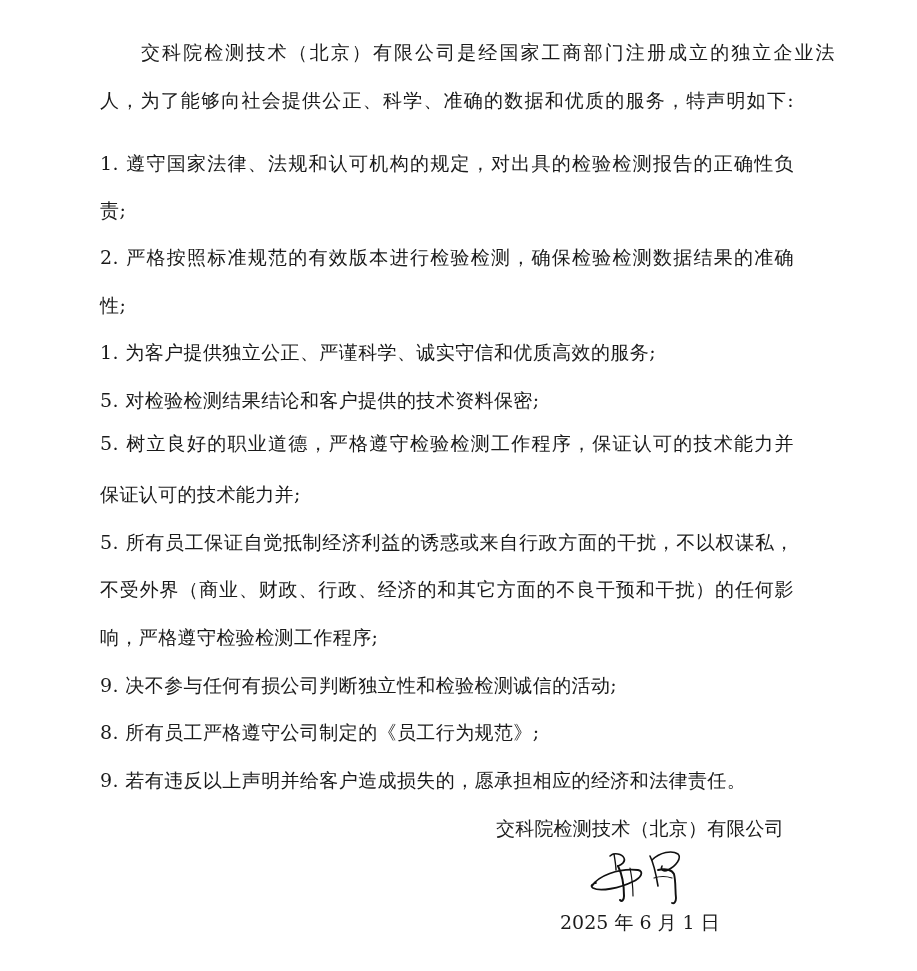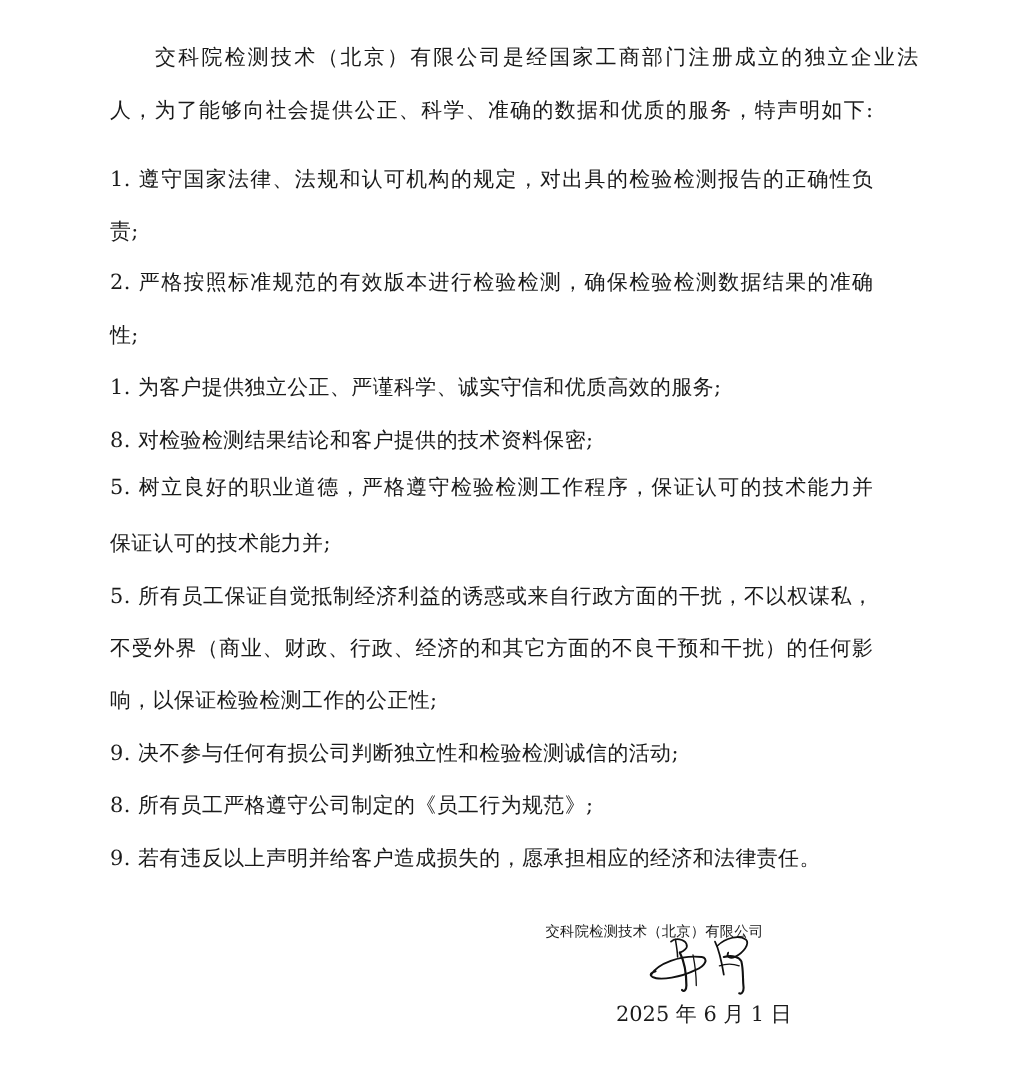--- a/index.html
+++ b/index.html
@@ -32,22 +32,22 @@
       letter-spacing: 0.4px;
     }
     .indent { padding-left: 41px; }
     .justify {
       text-align: justify;
       text-align-last: justify;
     }
     .company {
       position: absolute;
       left: 496px;
-      top: 833px;
-      font-size: 13px;
+      top: 813px;
+      font-size: 19px;
       line-height: 30px;
       white-space: nowrap;
       letter-spacing: 0.2px;
     }
     .signature {
       position: absolute;
       left: 588px;
       top: 848px;
       width: 110px;
       height: 62px;
@@ -69,28 +69,28 @@
   <div class="line justify" style="top:85px">人，为了能够向社会提供公正、科学、准确的数据和优质的服务，特声明如下:</div>
 
   <div class="line justify" style="top:148px">1.  遵守国家法律、法规和认可机构的规定，对出具的检验检测报告的正确性负</div>
   <div class="line" style="top:195px">责;</div>
 
   <div class="line justify" style="top:242px">2.  严格按照标准规范的有效版本进行检验检测，确保检验检测数据结果的准确</div>
   <div class="line" style="top:290px">性;</div>
 
   <div class="line" style="top:337px">1.  为客户提供独立公正、严谨科学、诚实守信和优质高效的服务;</div>
 
-  <div class="line" style="top:385px">8.  对检验检测结果结论和客户提供的技术资料保密;</div>
+  <div class="line" style="top:385px">5.  对检验检测结果结论和客户提供的技术资料保密;</div>
 
   <div class="line justify" style="top:428px">5.  树立良好的职业道德，严格遵守检验检测工作程序，保证认可的技术能力并</div>
   <div class="line" style="top:479px">保证认可的技术能力并;</div>
 
   <div class="line justify" style="top:527px">5.  所有员工保证自觉抵制经济利益的诱惑或来自行政方面的干扰，不以权谋私，</div>
   <div class="line justify" style="top:574px">不受外界（商业、财政、行政、经济的和其它方面的不良干预和干扰）的任何影</div>
-  <div class="line" style="top:622px">响，以保证检验检测工作的公正性;</div>
+  <div class="line" style="top:622px">响，严格遵守检验检测工作程序;</div>
 
   <div class="line" style="top:670px">9.  决不参与任何有损公司判断独立性和检验检测诚信的活动;</div>
 
   <div class="line" style="top:717px">8.  所有员工严格遵守公司制定的《员工行为规范》;</div>
 
   <div class="line" style="top:765px">9.  若有违反以上声明并给客户造成损失的，愿承担相应的经济和法律责任。</div>
 </div>
 
 <div class="company">交科院检测技术（北京）有限公司</div>
 

